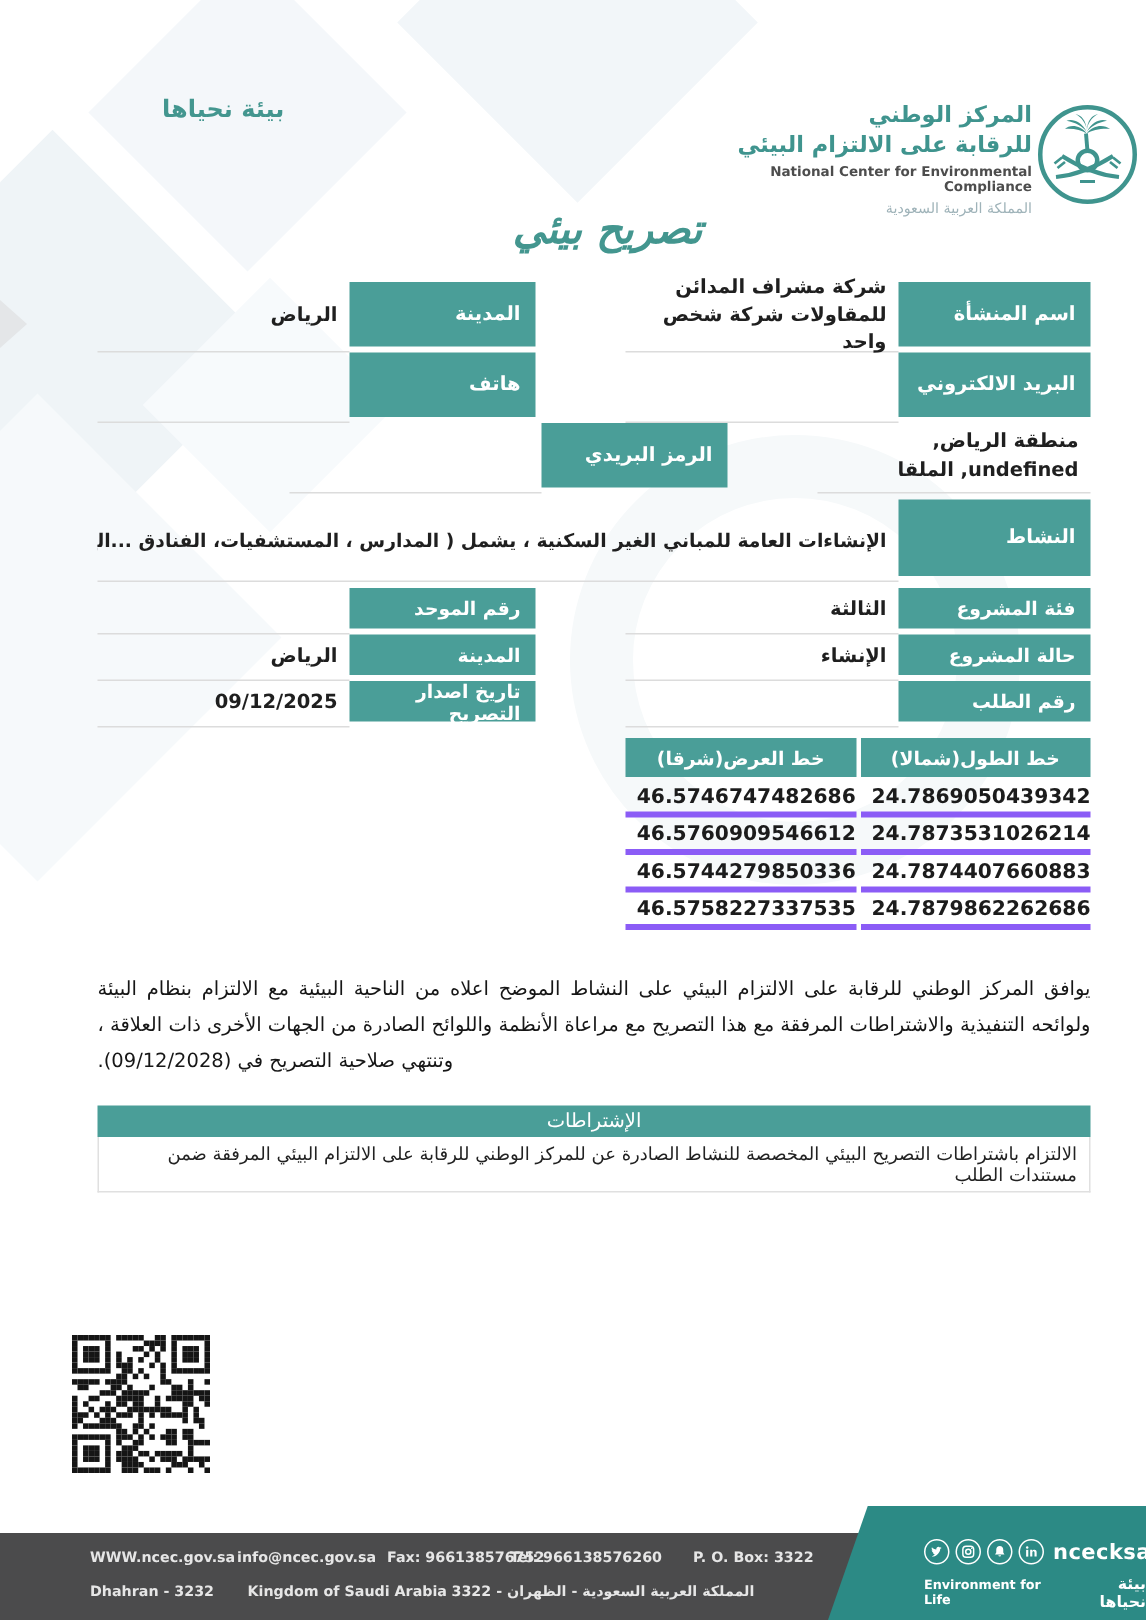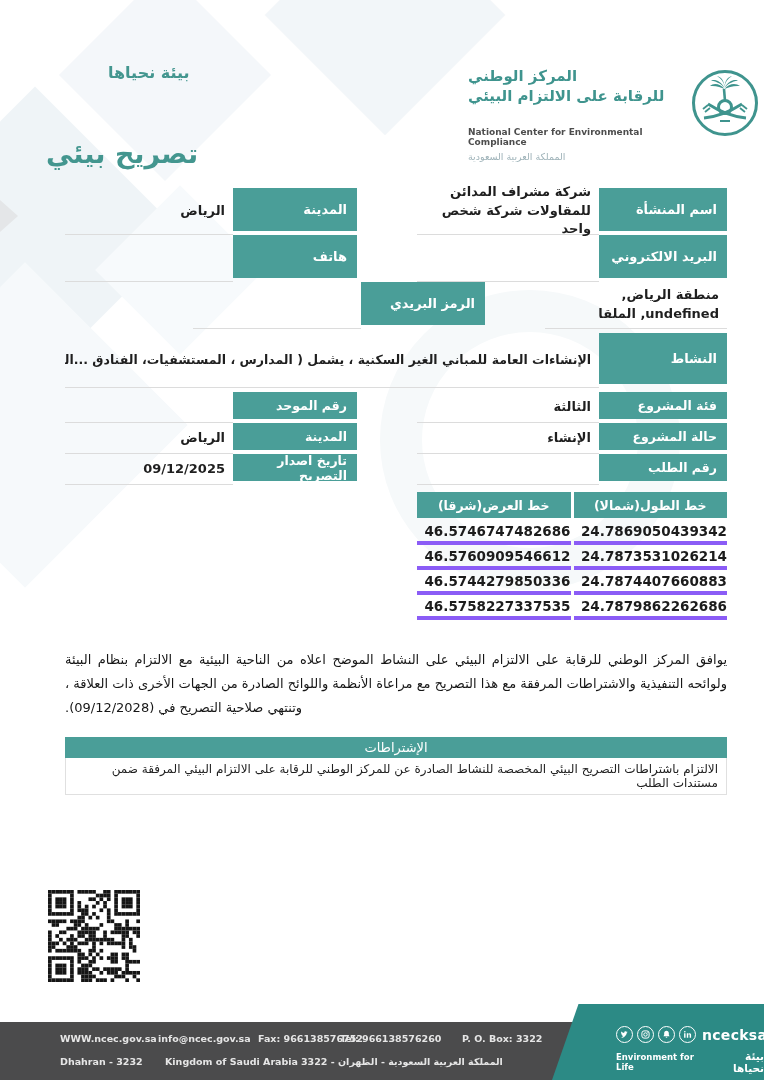--- a/index.html
+++ b/index.html
@@ -14,28 +14,28 @@
   .d3 { left:300px; top:-70px; width:170px; height:170px; background:#f2f6f9; }
   .d4 { left:-90px; top:310px; width:230px; height:230px; background:#f6f9fb; }
   .d5 { left:120px; top:210px; width:120px; height:120px; background:#f7fafc; }
   .ring { left:380px; top:290px; width:300px; height:300px; border:42px solid #f6f9fa; border-radius:50%; }
   .tri { left:0; top:200px; width:0; height:0; border-top:16px solid transparent; border-bottom:16px solid transparent; border-left:18px solid #e4e6e8; }
 
   .z { position:absolute; z-index:2; }
 
   
   .logo-wrap { left:690px; top:68px; width:70px; height:70px; }
-  .org-block { top:66px; right:76px; width:220px; text-align:left; direction:rtl; }
+  .org-block { top:66px; right:76px; width:220px; text-align:right; direction:rtl; }
   .org-ar { color:#3f948e; font-weight:bold; font-size:15px; line-height:1.35; }
-  .org-en { color:#4d4d4d; font-weight:bold; font-size:9px; margin-top:20px; direction:ltr; }
+  .org-en { color:#4d4d4d; font-weight:bold; font-size:9px; margin-top:3px; direction:ltr; }
   .org-country { color:#9fb3b9; font-size:9.5px; margin-top:4px; }
   .tagline { left:108px; top:63px; color:#43968f; font-weight:bold; font-size:16px; direction:rtl; }
 
   
-  .title { top:138px; left:0; right:0; text-align:left; padding-left:46px; color:#43968f; font-size:27px; font-weight:bold; direction:rtl; }
+  .title { top:138px; left:0; right:0; text-align:center; padding-left:46px; color:#43968f; font-size:27px; font-weight:bold; direction:rtl;font-style:italic; }
 
   
   .form-block { left:65px; width:662px; direction:rtl; }
   .frow { display:flex; }
   .flabel { background:#4a9e98; color:#ffffff; font-size:13px; font-weight:bold; display:flex; align-items:center; padding:0 10px; height:calc(100% - 4px); }
   .fvalue { color:#1f1f1f; font-size:13px; font-weight:bold; display:flex; align-items:center; justify-content:flex-start; padding:0 8px; border-bottom:1px solid #dcdcdc; height:100%; line-height:1.45; }
   .w-lr { width:128px; } .w-vr { width:182px; } .w-gap { width:60px; } .w-ll { width:124px; } .w-vl { width:168px; }
   .block-top { top:188px; } .block-top .frow { height:47px; }
   .block-activity { top:333px; } .block-activity .frow { height:55px; }
   .block-activity .fvalue { width:534px; white-space:nowrap; font-size:12.5px; overflow:hidden; }

